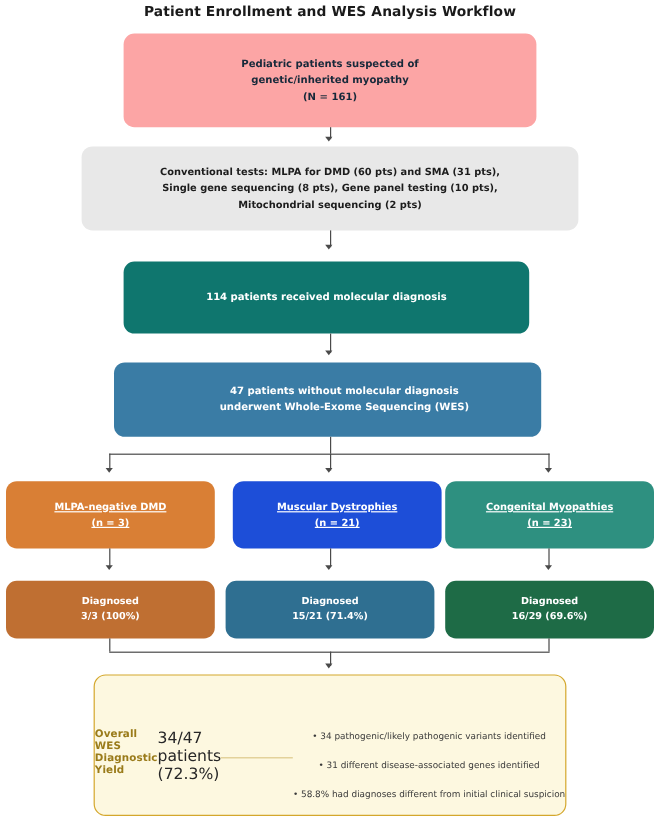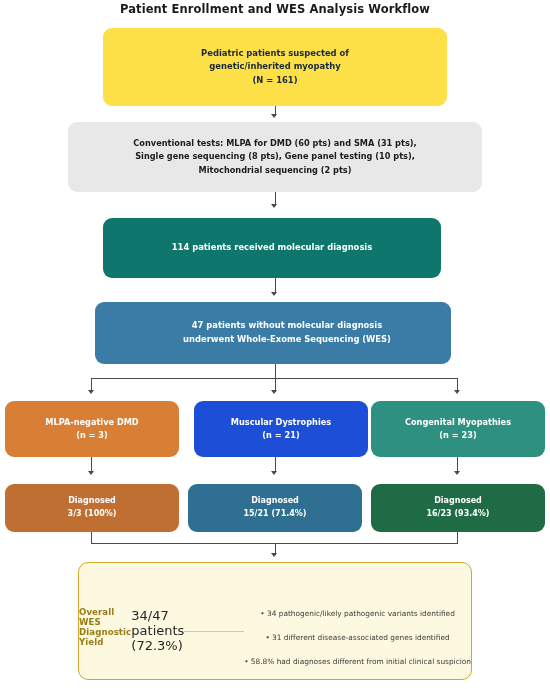--- a/index.html
+++ b/index.html
@@ -42,21 +42,21 @@
     justify-content: center;
     text-align: center;
     border-radius: 9px;
     line-height: 1.62;
   }
   .node .ln { display: block; white-space: nowrap; }
 
   
   .n-intake {
     left: 103px; top: 28px; width: 344px; height: 78px;
-    background: #fde047;
+    background: #fca5a5;
     color: #16293a;
     font-size: 8.4px;
     font-weight: bold;
   }
   .n-conv {
     left: 68px; top: 122px; width: 414px; height: 70px;
     background: #e8e8e8;
     color: #1c1c1c;
     font-size: 8.2px;
     font-weight: bold;
@@ -75,20 +75,21 @@
     font-size: 8.4px;
     font-weight: bold;
     padding-left: 28px;
   }
 
   .cat {
     top: 401px; width: 174px; height: 56px;
     color: #ffffff;
     font-size: 8.2px;
     font-weight: bold;
+    text-decoration: underline;
   }
   .cat-a { left: 5px;   background: #d97f35; }
   .cat-b { left: 194px; background: #1d4ed8; }
   .cat-c { left: 371px; background: #2e9080; }
 
   .dx {
     top: 484px; width: 174px; height: 48px;
     color: #ffffff;
     font-size: 8.0px;
     font-weight: bold;
@@ -222,21 +223,21 @@
   <div class="node dx dx-a">
     <span class="ln">Diagnosed</span>
     <span class="ln">3/3 (100%)</span>
   </div>
   <div class="node dx dx-b">
     <span class="ln">Diagnosed</span>
     <span class="ln">15/21 (71.4%)</span>
   </div>
   <div class="node dx dx-c">
     <span class="ln">Diagnosed</span>
-    <span class="ln">16/23 (93.4%)</span>
+    <span class="ln">16/29 (69.6%)</span>
   </div>
 
   <div class="conn v" style="left:91px; top:532px; height:11px;"></div>
   <div class="conn v" style="left:457px; top:532px; height:11px;"></div>
   <div class="conn h" style="left:91px; top:542.5px; width:367px;"></div>
   <div class="conn v" style="left:274.5px; top:542.5px; height:12px;"></div>
   <div class="arrow" style="left:271.3px; top:553px;"></div>
 
   <div class="summary">
     <div class="summary-title">Overall WES Diagnostic Yield</div>

